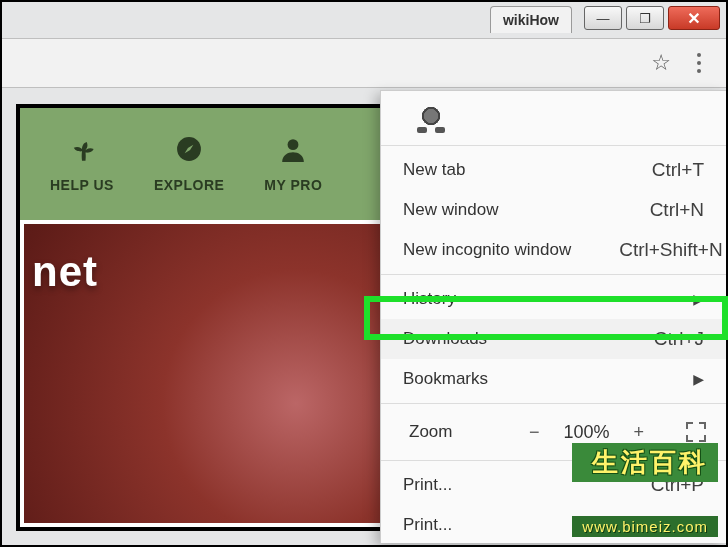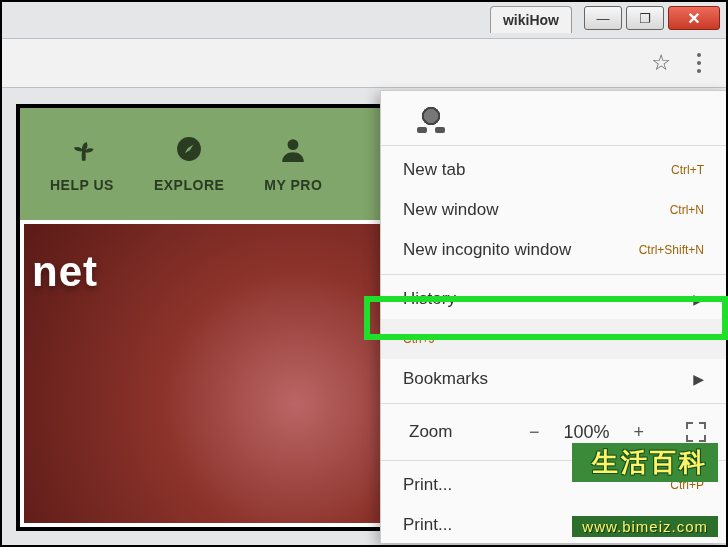--- a/index.html
+++ b/index.html
@@ -168,21 +168,21 @@
   .menu-row{
     display:flex;
     align-items:center;
     padding: 0 22px;
     height: 40px;
     justify-content: space-between;
     position: relative;
     gap: 48px;
   }
   .menu-row .label { flex: 0 0 auto; }
-  .menu-row .shortcut { color:#a16207; font-size:12px; }
+  .menu-row .shortcut { color:#404040; font-size:19px; }
   .menu-row .arrow { color:#444; font-size:14px; }
   .menu-sep{
     height:1px;
     background:#dcdcdc;
     margin: 4px 0;
   }
   .menu-icon-row{
     height:50px;
     display:flex; align-items:center; padding-left: 36px;
   }
@@ -371,20 +371,21 @@
       <span class="shortcut">Ctrl+Shift+N</span>
     </div>
 
     <div class="menu-sep"></div>
 
     <div class="menu-row">
       <span class="label">History</span>
       <span class="arrow">▶</span>
     </div>
     <div class="menu-row highlight">
+      <span class="label">Downloads</span>
       <span class="shortcut">Ctrl+J</span>
     </div>
     <div class="menu-row">
       <span class="label">Bookmarks</span>
       <span class="arrow">▶</span>
     </div>
 
     <div class="menu-sep"></div>
 
     <div class="zoom-row">

